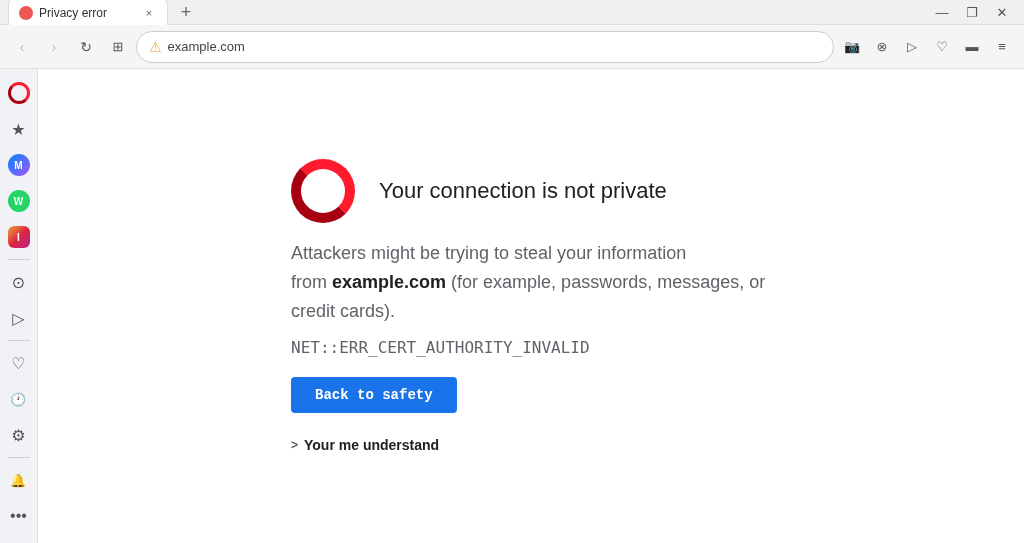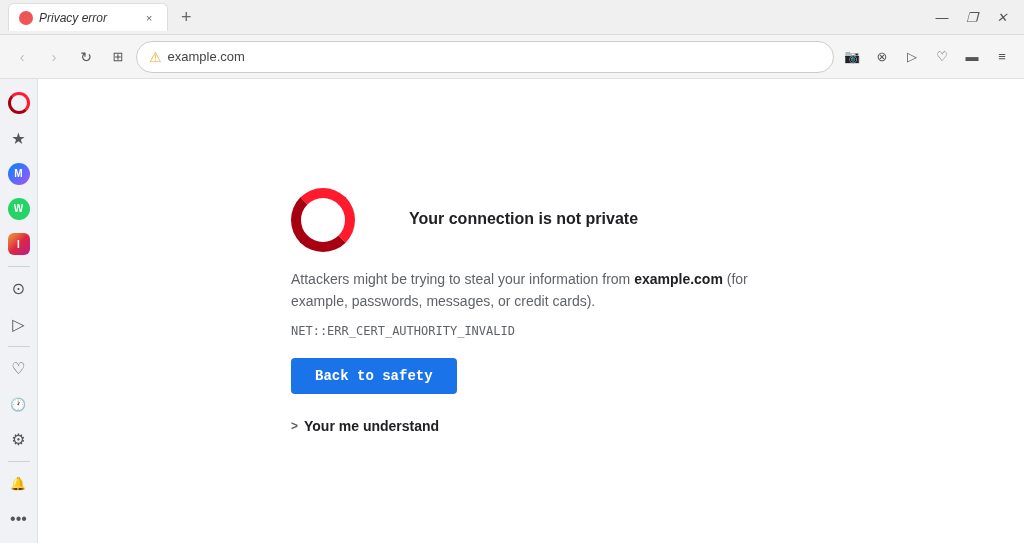--- a/index.html
+++ b/index.html
@@ -1,27 +1,26 @@
 <!DOCTYPE html>
 <html><head>
   <meta charset="utf-8">
   <style>
     * { margin: 0; padding: 0; box-sizing: border-box; }
     body { width: 1024px; height: 543px; overflow: hidden; font-family: -apple-system, BlinkMacSystemFont, 'Segoe UI', Arial, sans-serif; background: #fff; display: flex; flex-direction: column; }
 
     
     .title-bar {
-      height: 35px;
+      height: 25px;
       background: #f0f0f0;
       display: flex;
       align-items: center;
       padding: 0 8px;
       border-bottom: 1px solid #ddd;
       flex-shrink: 0;
-      font-style: italic;
     }
     .tab-area {
       display: flex;
       align-items: center;
       flex: 1;
       height: 100%;
     }
     .tab {
       display: flex;
       align-items: center;
@@ -224,39 +223,38 @@
       width: 64px; height: 64px;
       border-radius: 50%;
       border: 10px solid transparent;
       border-top-color: #ff1b2d;
       border-right-color: #ff1b2d;
       border-bottom-color: #a70010;
       border-left-color: #a70010;
       box-sizing: border-box;
     }
     .error-title {
-      font-size: 16px;
-      font-weight: 700;
+      font-size: 22px;
+      font-weight: 400;
       color: #202124;
       line-height: 1.3;
-      margin-left: 30px;
     }
     .error-description {
-      font-size: 14px;
+      font-size: 18px;
       color: #5f6368;
       line-height: 1.6;
       margin-bottom: 12px;
       padding-left: 0;
     }
     .error-description strong {
       color: #202124;
       font-weight: 600;
     }
     .error-code {
-      font-size: 12px;
+      font-size: 16px;
       color: #5f6368;
       margin-bottom: 20px;
       font-family: monospace;
     }
     .back-to-safety-btn {
       background: #1a73e8;
       color: #fff;
       border: none;
       border-radius: 4px;
       padding: 10px 24px;

